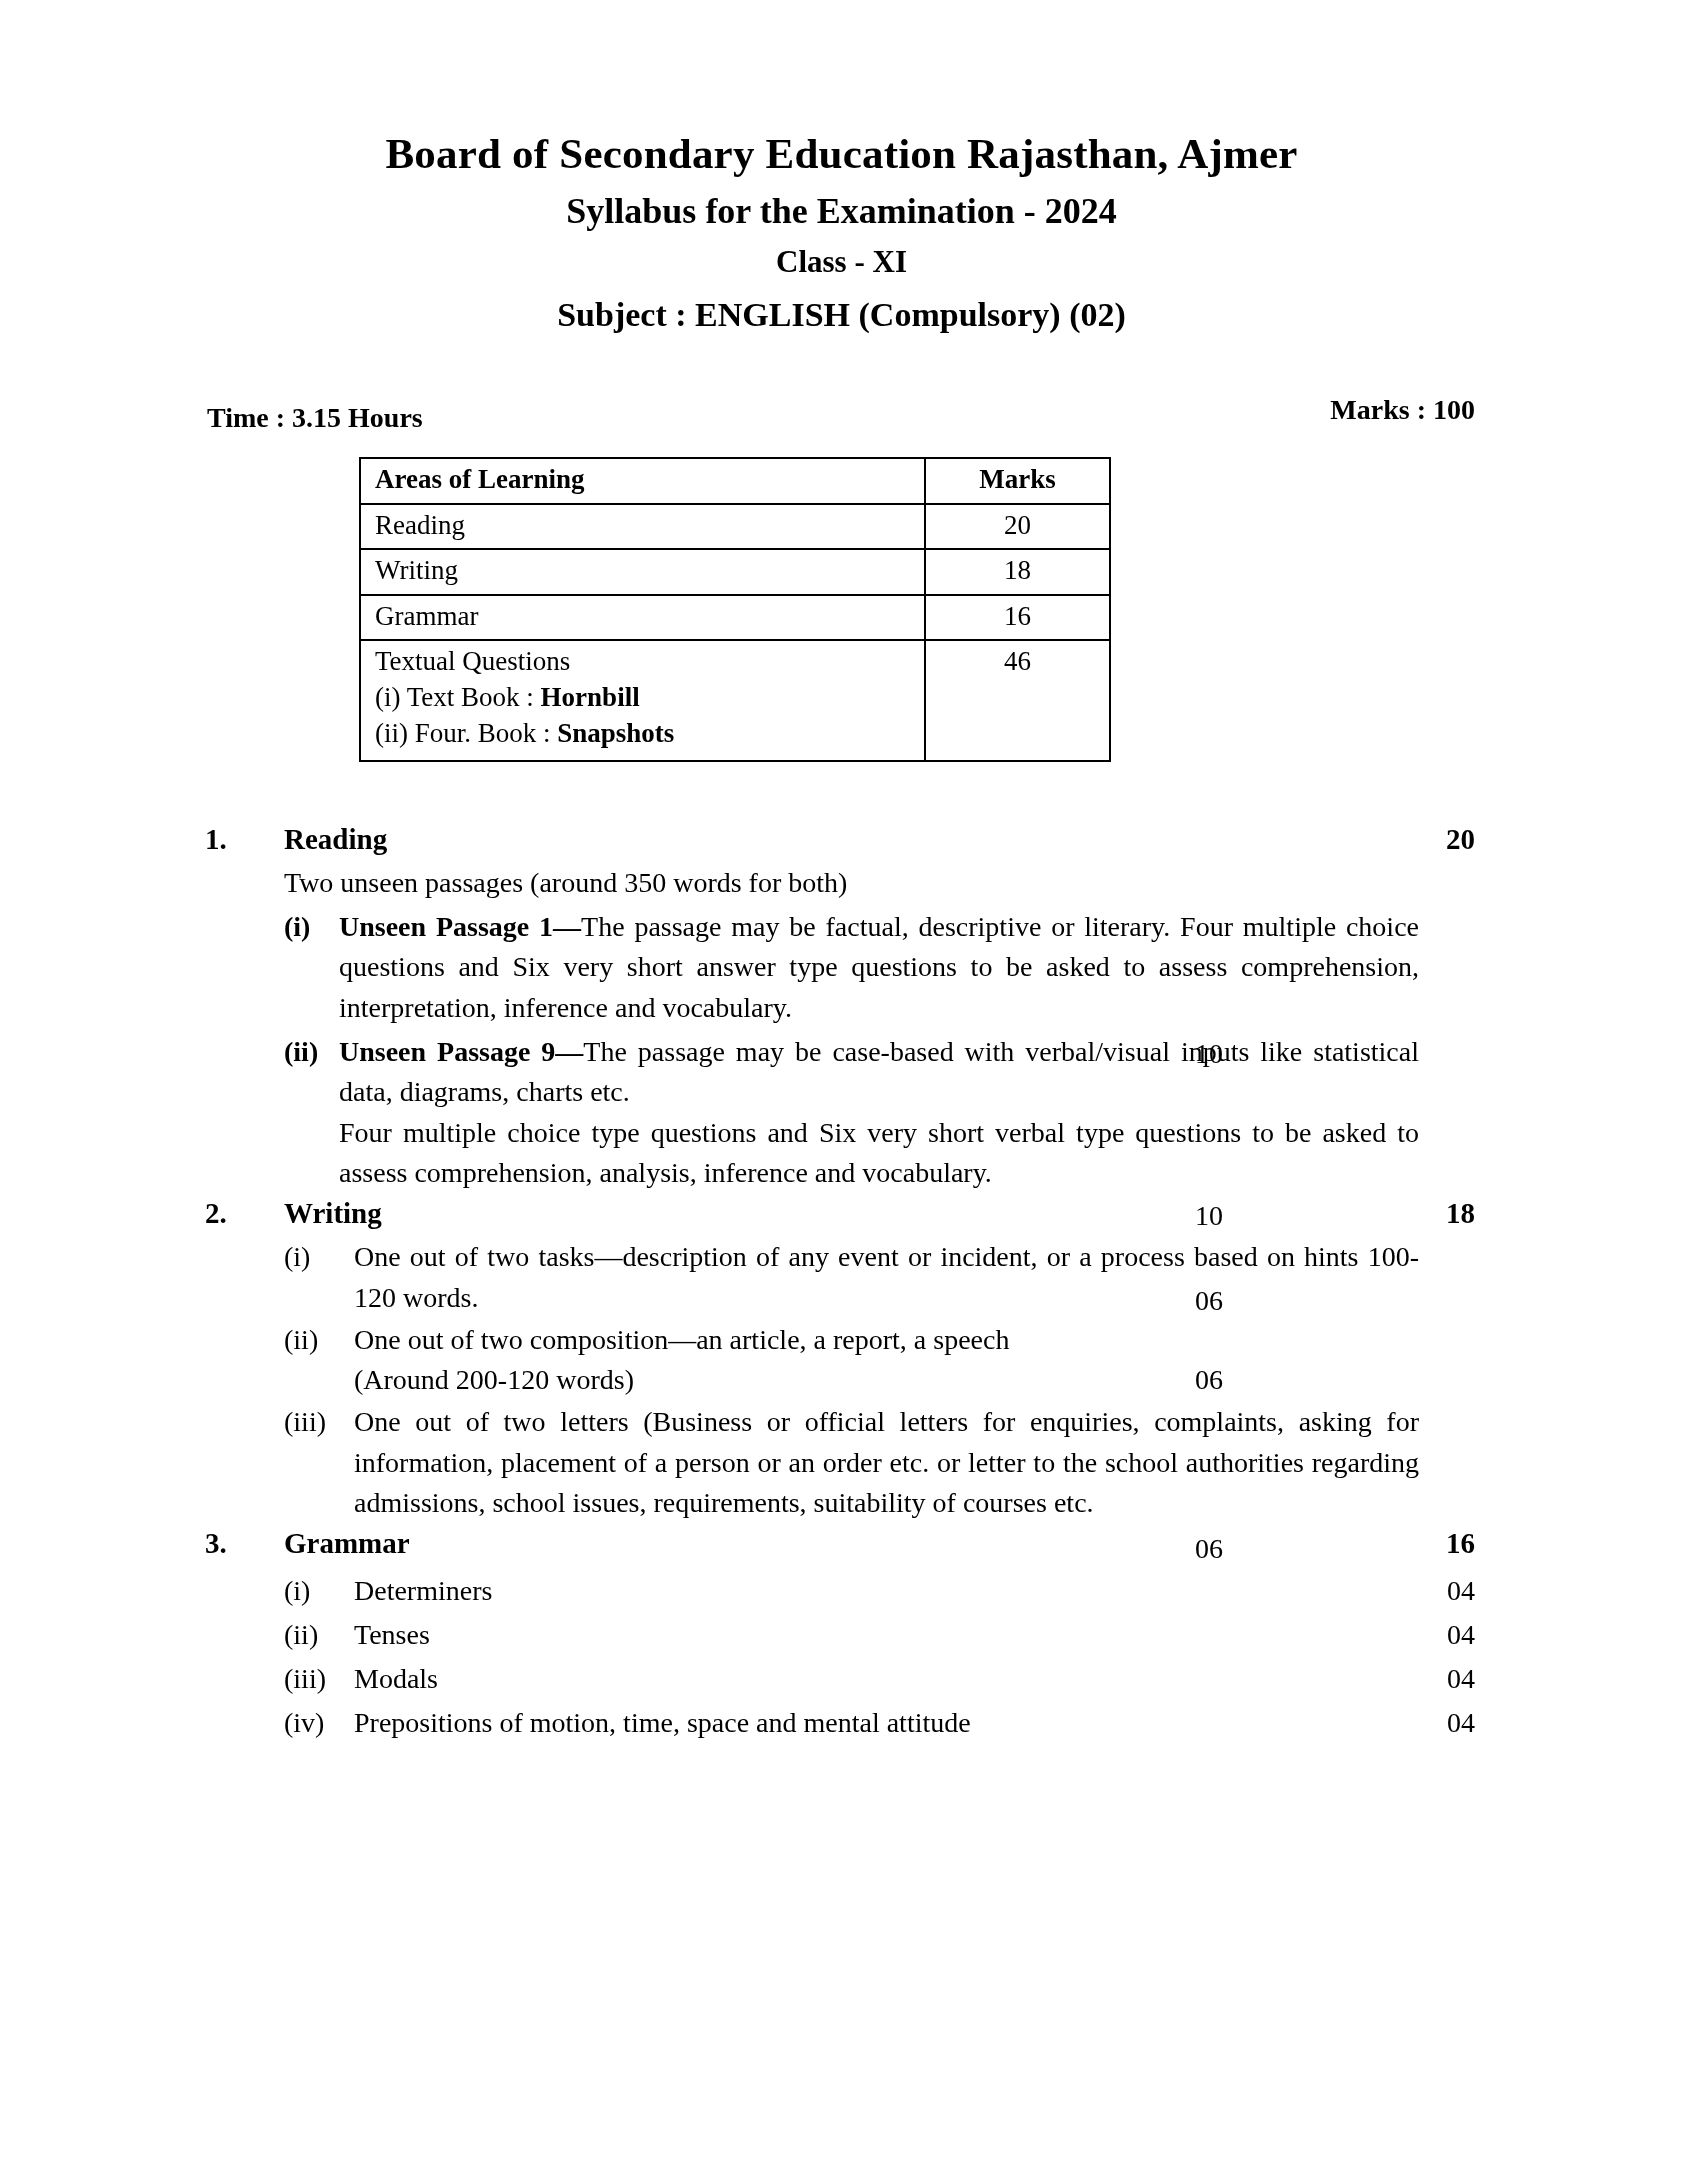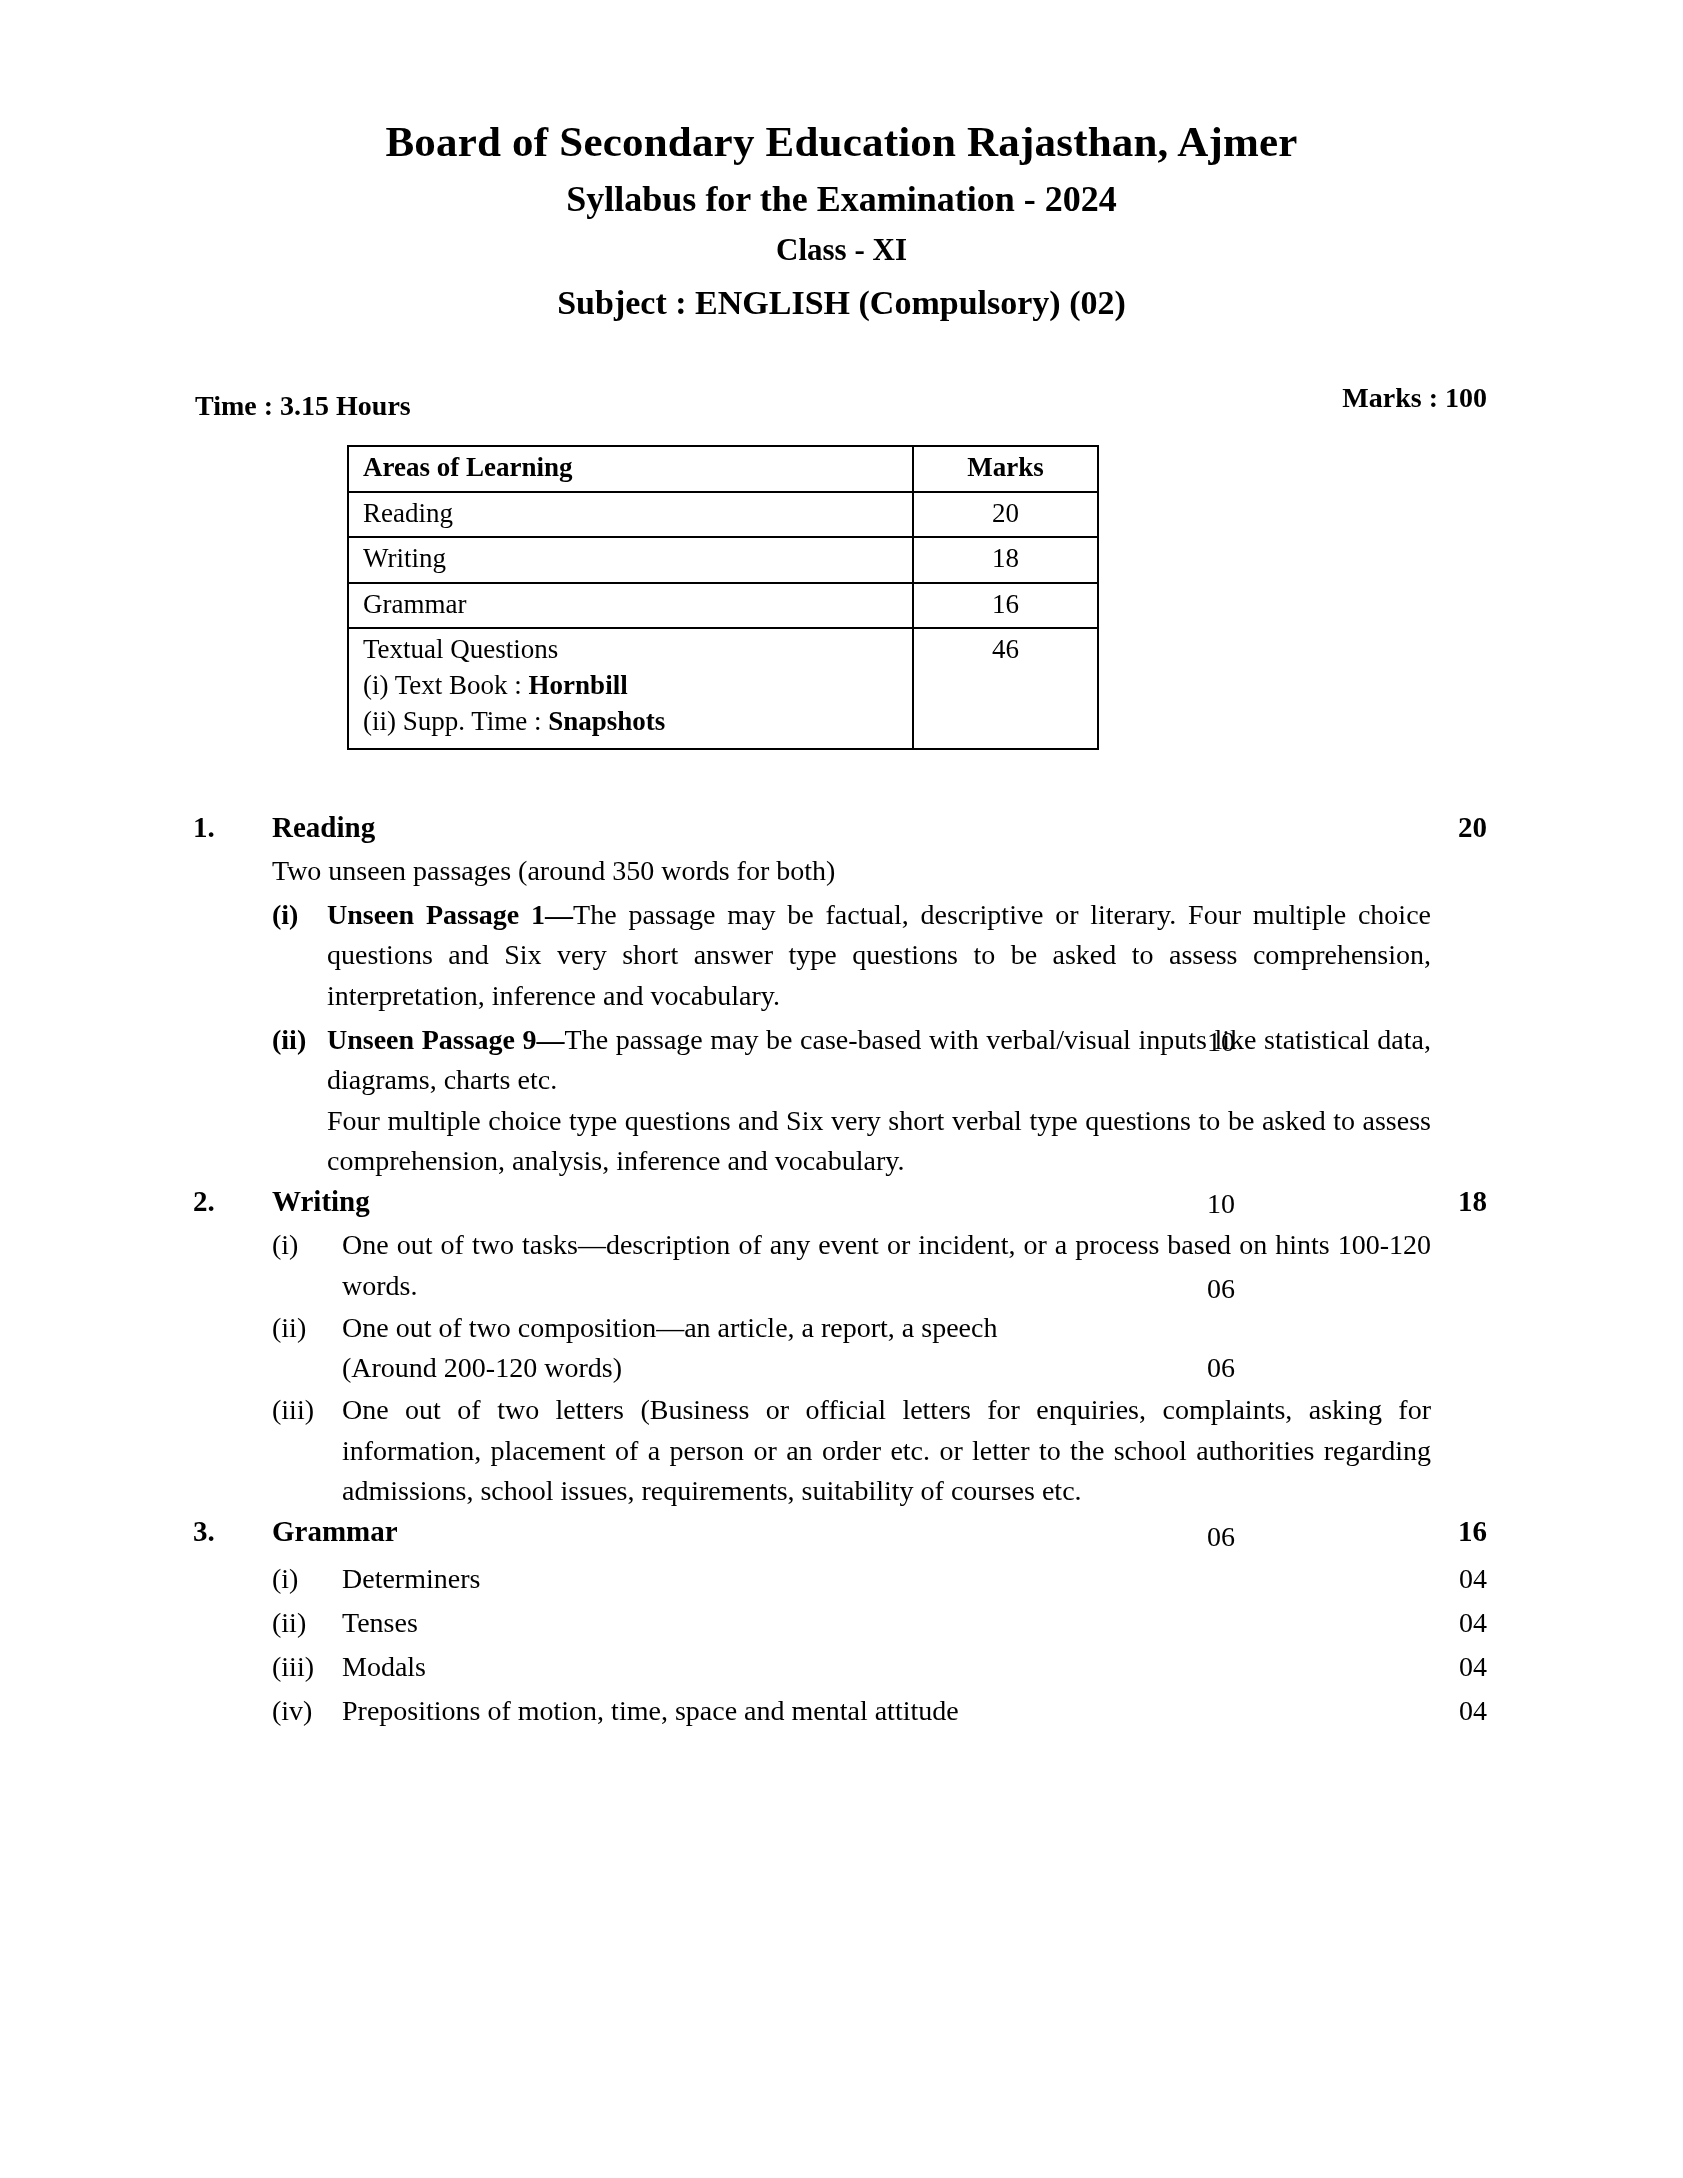--- a/index.html
+++ b/index.html
@@ -12,21 +12,21 @@
     height: 2178px;
     position: relative;
     font-family: "Liberation Serif", "DejaVu Serif", serif;
     color: #000000;
     overflow: hidden;
   }
 
   .page {
     position: absolute;
     inset: 0;
-    padding: 0;
+    padding: 12px;
   }
 
   
   .header {
     text-align: center;
     padding-top: 117px;
   }
   .title-main {
     font-size: 43px;
     font-weight: bold;
@@ -257,21 +257,21 @@
           <td class="col-marks">18</td>
         </tr>
         <tr>
           <td class="col-area">Grammar</td>
           <td class="col-marks">16</td>
         </tr>
         <tr>
           <td class="col-area tq-cell">
             <div class="tq-line">Textual Questions</div>
             <div class="tq-line"><span>(i)  Text Book : </span><b>Hornbill</b></div>
-            <div class="tq-line"><span>(ii) Supp. Time : </span><b>Snapshots</b></div>
+            <div class="tq-line"><span>(ii) Four. Book : </span><b>Snapshots</b></div>
           </td>
           <td class="col-marks">46</td>
         </tr>
       </tbody>
     </table>
   </div>
 
   <div class="body-list">
 
     <div class="sec">

